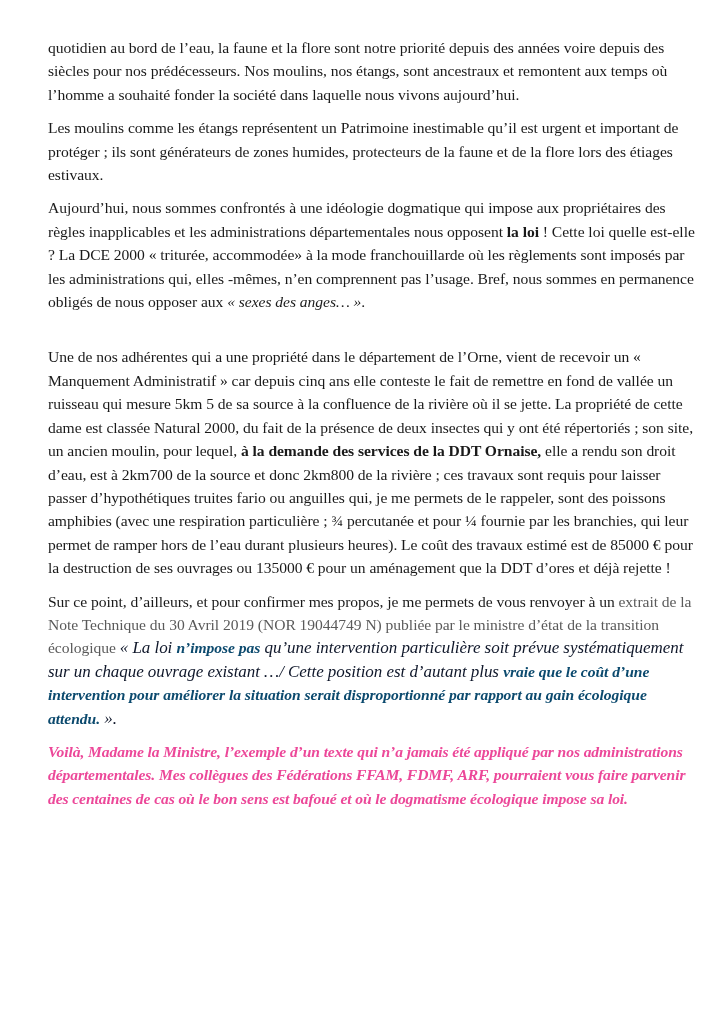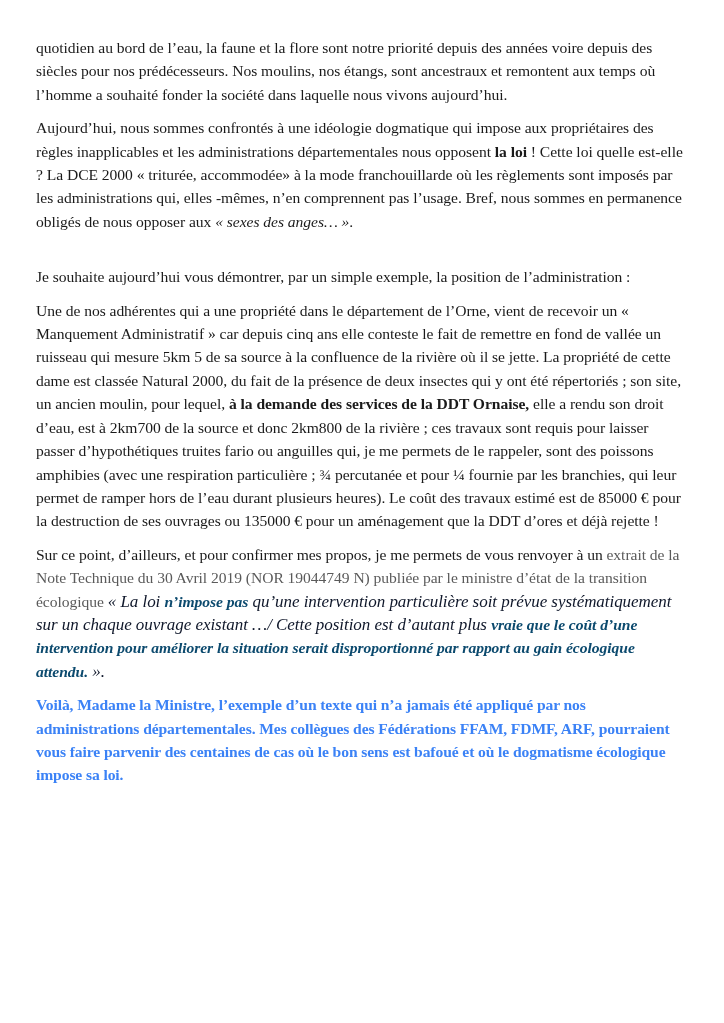--- a/index.html
+++ b/index.html
@@ -6,50 +6,50 @@
     body {
       width: 724px;
       height: 1023px;
       overflow: hidden;
       position: relative;
       font-family: "Liberation Serif", "DejaVu Serif", serif;
       color: #1a1a1a;
     }
     .page {
       position: absolute;
-      left: 36px;
+      left: 48px;
       top: 36px;
       width: 650px;
       font-size: 15.6px;
       line-height: 23.4px;
       letter-spacing: -0.05px;
     }
     p { margin: 0 0 10px 0; }
     .b { font-weight: bold; }
     .bi { font-weight: bold; }
     .i { font-style: italic; margin-top: 27px; }
     .gray { color: #5a5a5a; }
     .quote-i { font-style: italic; font-size: 17px; color: #0f172a; }
     .quote-bi { font-style: italic; font-weight: bold; color: #0c4a6e; }
-    .final { color: #3b82f6; font-weight: bold; letter-spacing: -0.1px; }
+    .final { color: #ec4899; font-weight: bold; letter-spacing: -0.1px; font-style: italic; }
     .gap { height: 22px; }
   </style>
 </head>
 <body>
 
 <div class="page">
 
   <p><span>quotidien au bord de l’eau, la faune et la flore sont notre priorité depuis des années voire depuis des siècles  pour nos prédécesseurs. Nos moulins, nos étangs, sont ancestraux et remontent aux temps où l’homme a souhaité fonder la société dans laquelle nous vivons aujourd’hui.</span></p>
 
+  <p><span>Les moulins comme les étangs représentent un Patrimoine inestimable qu’il est urgent et important de protéger ; ils sont générateurs de zones humides, protecteurs de la faune et de la flore lors des étiages estivaux.</span></p>
 
   <p><span>Aujourd’hui, nous sommes confrontés à une idéologie dogmatique qui impose aux propriétaires des règles inapplicables et les administrations départementales nous opposent  </span><span class="b">la loi</span><span> ! Cette loi quelle est-elle ? La DCE 2000 « triturée, accommodée» à la mode franchouillarde où les règlements sont imposés par les administrations qui,  elles -mêmes, n’en comprennent pas l’usage. Bref, nous sommes en permanence obligés de nous opposer aux </span><span class="i">« sexes des anges… »</span><span>.</span></p>
 
   <div class="gap"></div>
 
-  <p><span>Je souhaite aujourd’hui vous démontrer, par un simple exemple, la position de l’administration :</span></p>
 
   <p><span>Une de nos adhérentes qui a une propriété dans le département de l’Orne, vient de recevoir un « Manquement Administratif » car depuis cinq ans elle conteste le fait de  remettre en fond de vallée un ruisseau qui mesure 5km 5  de sa source à la confluence de la rivière où il se jette. La propriété de cette dame est classée Natural 2000, du fait de la présence de deux insectes qui y ont été répertoriés ;  son site, un ancien moulin, pour lequel, </span><span class="bi">à la demande des services de la DDT Ornaise,</span><span> elle a rendu son droit d’eau, est à 2km700 de la source et donc 2km800 de la rivière ; ces travaux sont requis pour  laisser passer d’hypothétiques truites fario ou anguilles qui,  je me permets de le rappeler,  sont des poissons amphibies (avec une respiration particulière ; ¾ percutanée et pour ¼ fournie par les branchies, qui leur permet de ramper hors de l’eau durant plusieurs heures). Le coût des travaux estimé est de 85000 € pour la destruction de ses ouvrages ou 135000 € pour un aménagement que la DDT d’ores et déjà rejette !</span></p>
 
   <p><span>Sur ce point,  d’ailleurs, et pour confirmer mes propos, je me permets de vous renvoyer à un </span><span class="gray">extrait de la  Note Technique du 30 Avril 2019 (NOR 19044749 N)  publiée par le ministre d’état de la transition écologique  </span><span class="quote-i">« La loi </span><span class="quote-bi">n’impose pas</span><span class="quote-i"> qu’une intervention particulière soit prévue systématiquement sur un chaque ouvrage existant …/ Cette position est d’autant plus </span><span class="quote-bi">vraie que le coût d’une intervention pour améliorer la situation serait disproportionné par rapport au gain écologique attendu.</span><span class="quote-i"> ».</span></p>
 
   <p class="final"><span>Voilà,  Madame la Ministre,  l’exemple d’un texte qui n’a jamais été appliqué par nos administrations départementales. Mes collègues des Fédérations FFAM, FDMF, ARF, pourraient vous faire parvenir des centaines de cas où le bon sens est bafoué et où le dogmatisme écologique impose sa loi.</span></p>
 
 </div>
 
 </body></html>

